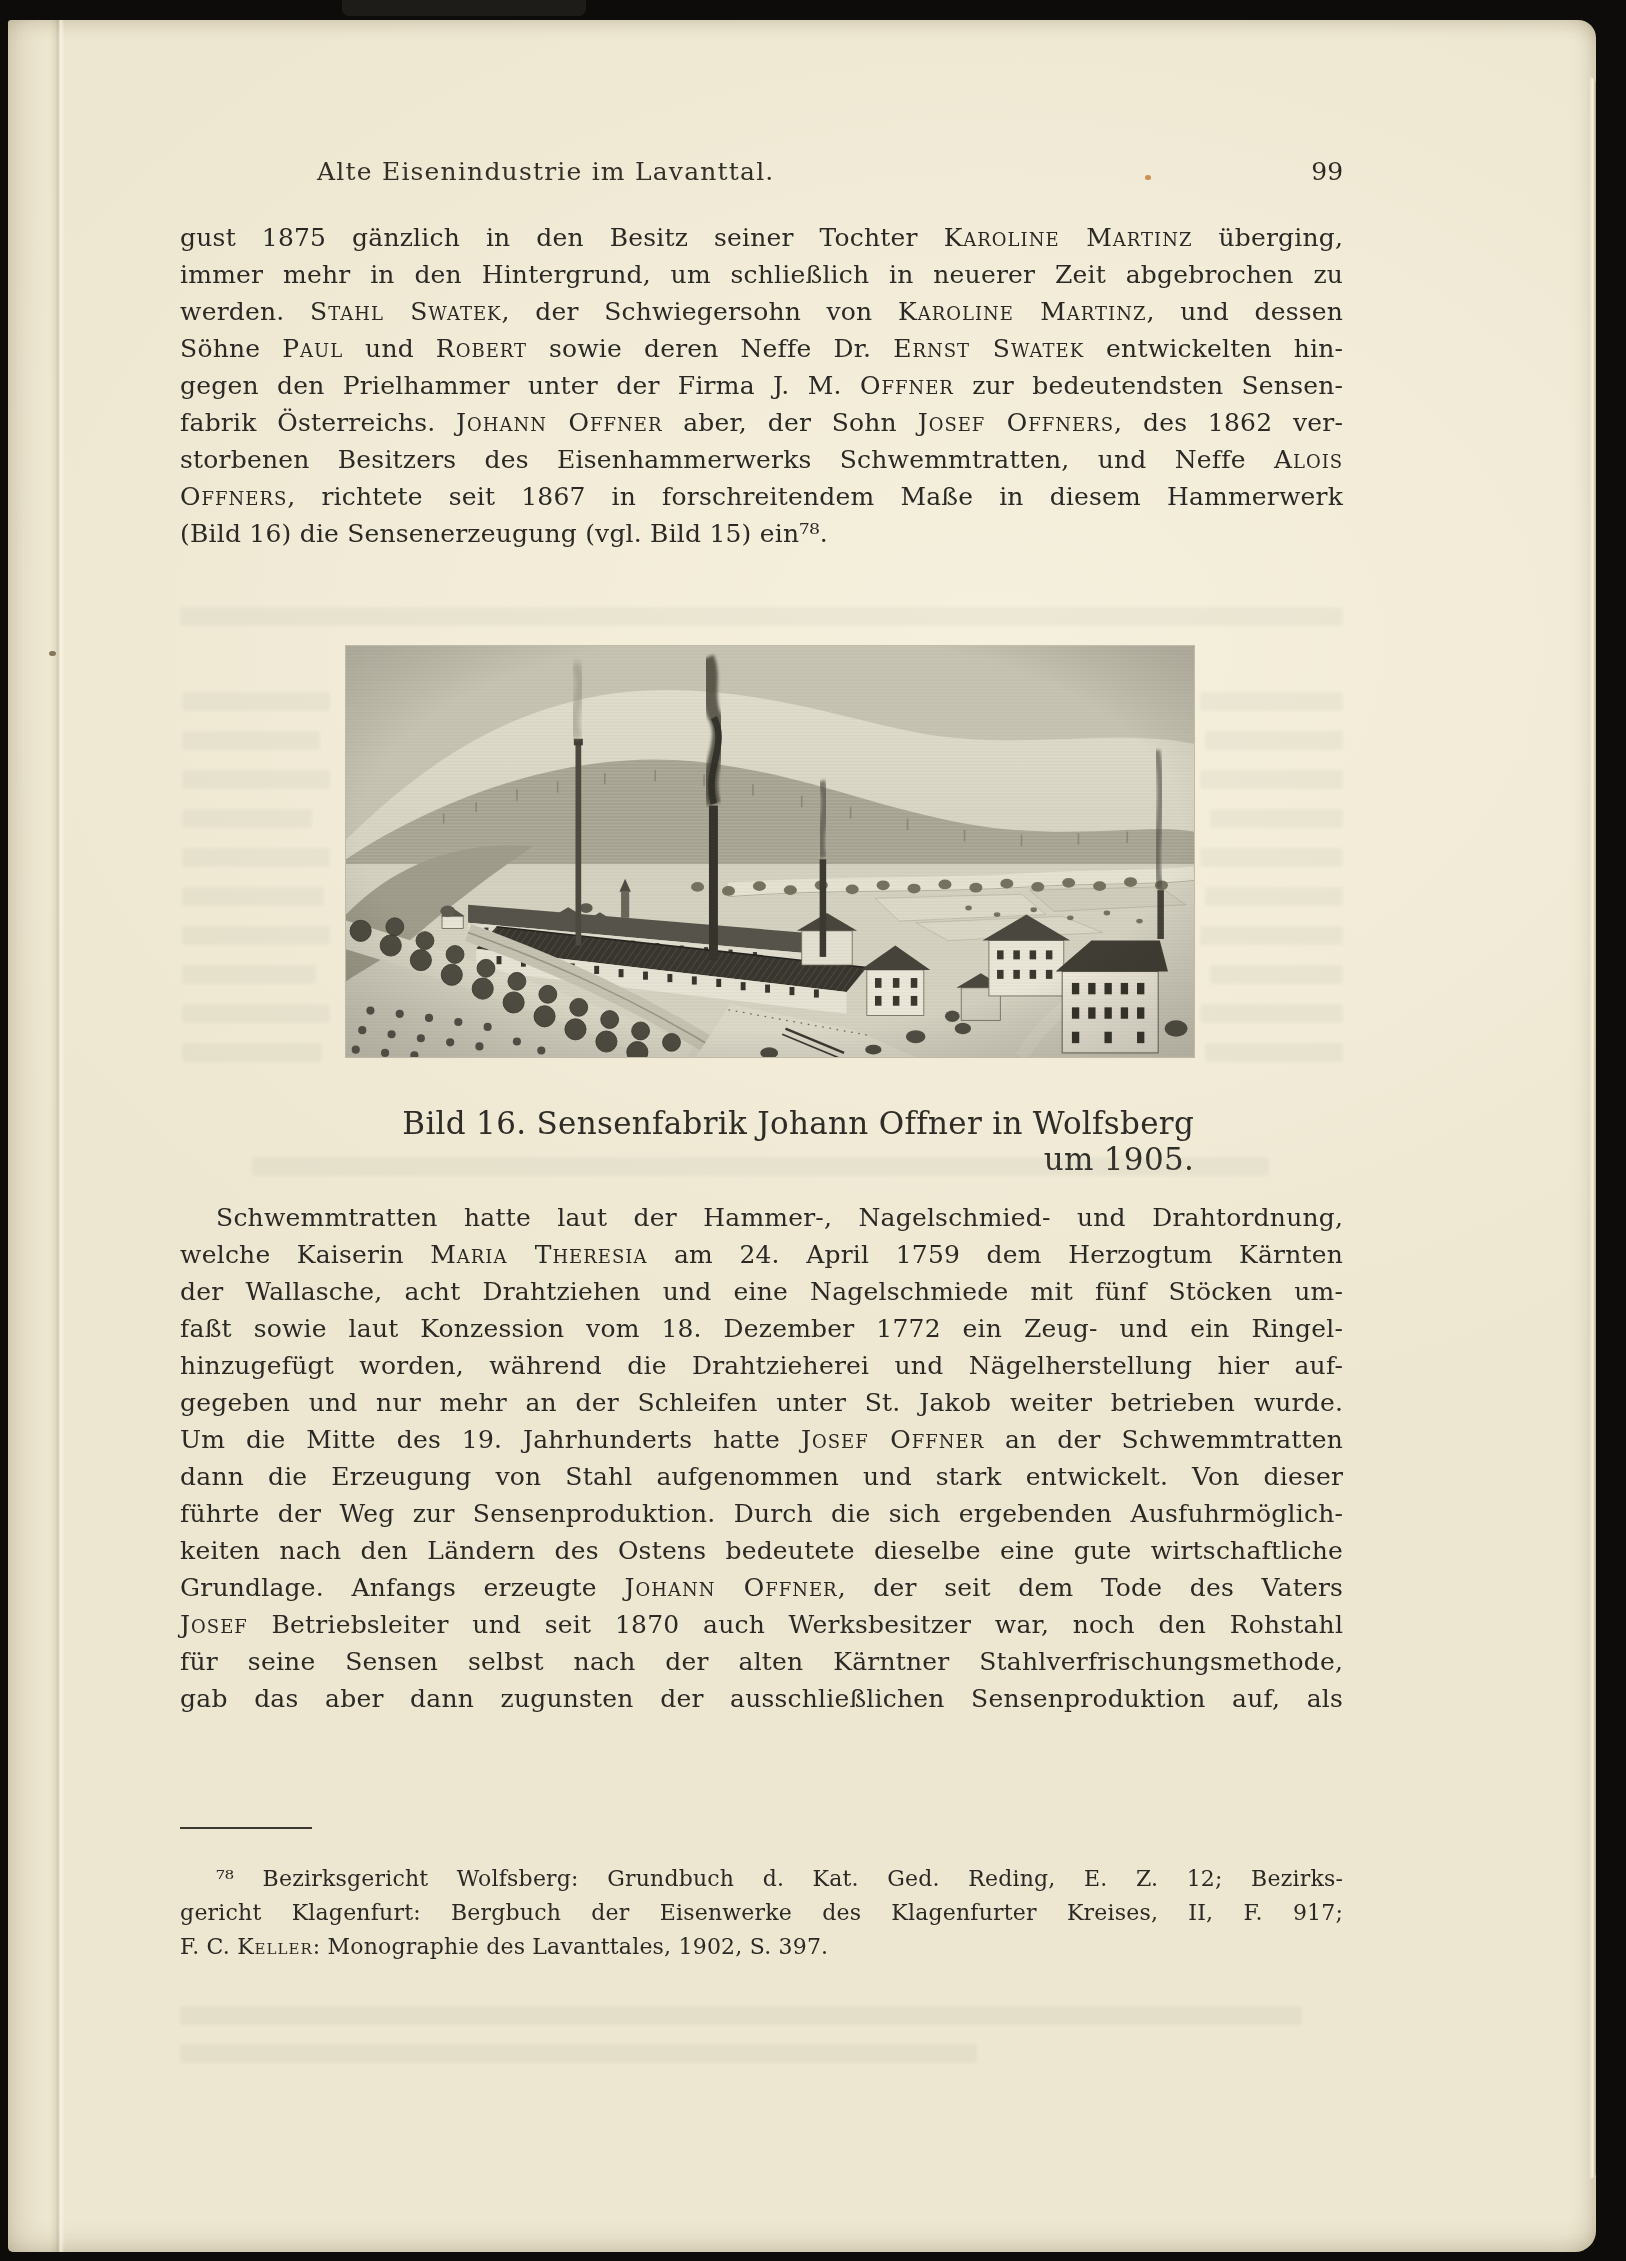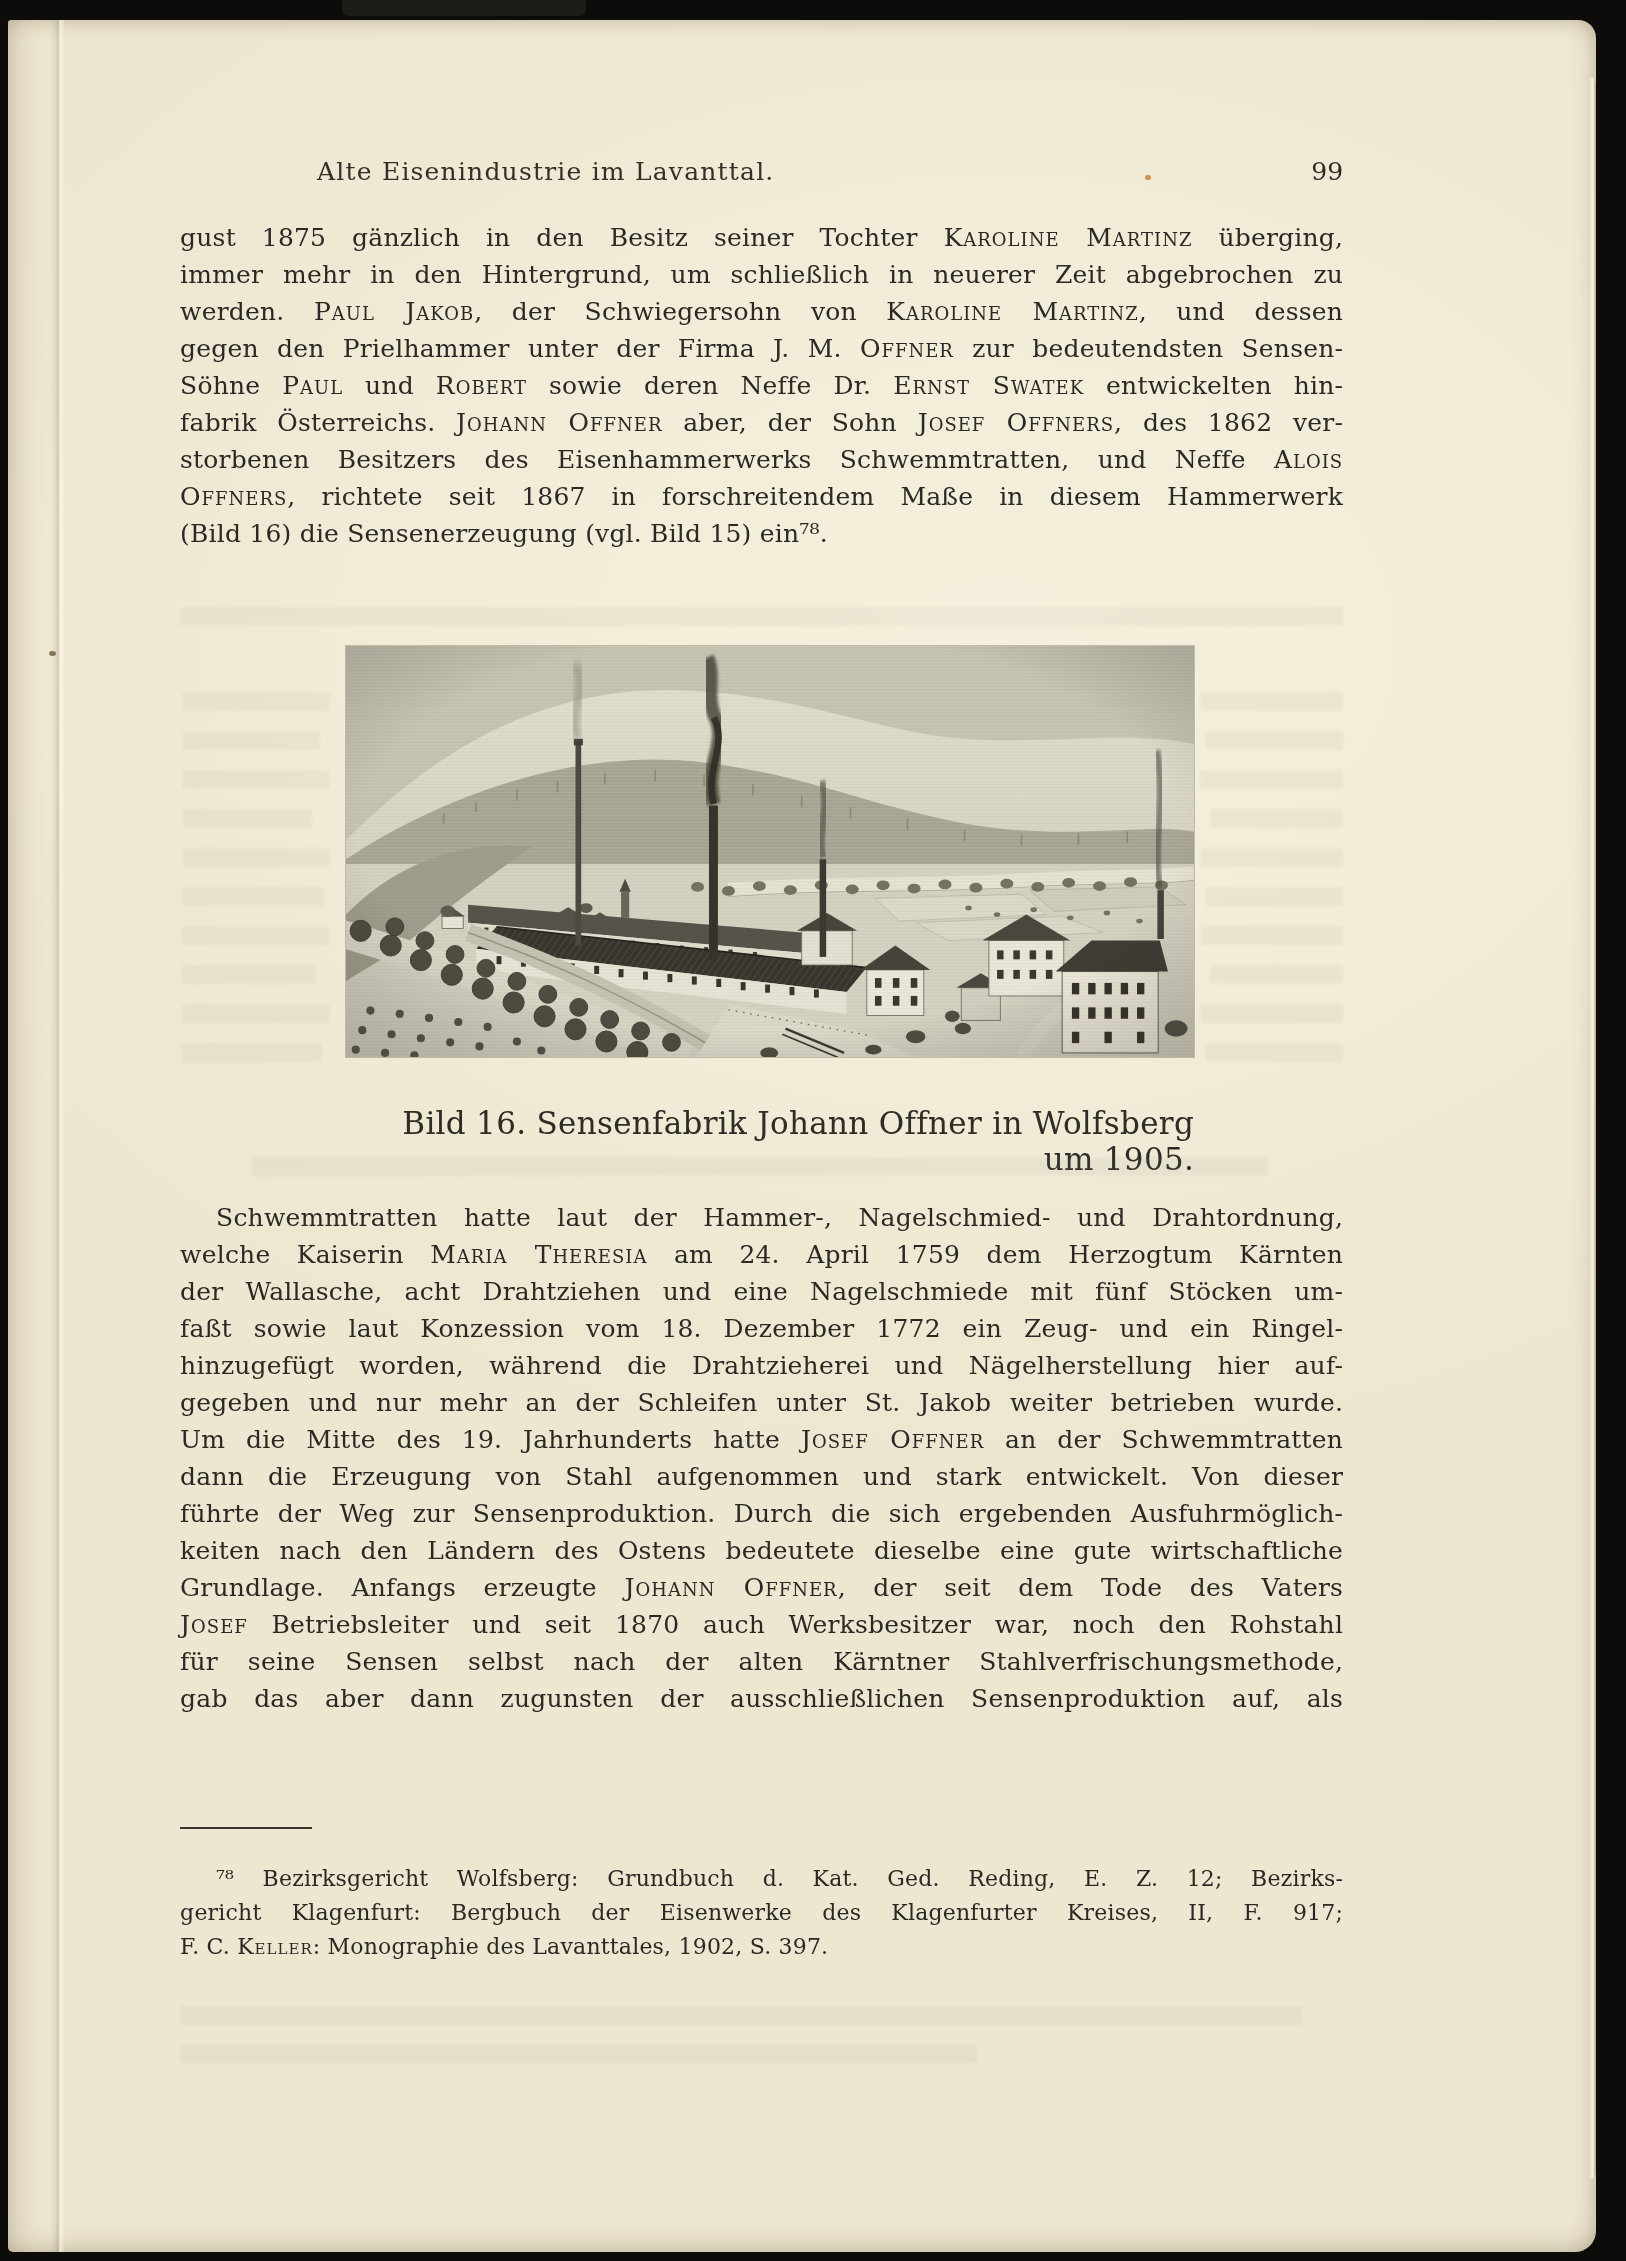--- a/index.html
+++ b/index.html
@@ -58,23 +58,23 @@
     <div id="orange-dot"></div>
 
     <div id="header-row">
       <div id="header-title">Alte Eisenindustrie im Lavanttal.</div>
       <div id="page-number">99</div>
     </div>
 
     <div class="tcol" style="top:199px;">
       <div class="bline just sc-line">gust 1875 gänzlich in den Besitz seiner Tochter <span class="sc">Karoline Martinz</span> überging,</div>
       <div class="bline just sc-line">immer mehr in den Hintergrund, um schließlich in neuerer Zeit abgebrochen zu</div>
-      <div class="bline just sc-line">werden. <span class="sc">Paul Jakob</span>, der Schwiegersohn von <span class="sc">Karoline Martinz</span>, und dessen</div>
+      <div class="bline just sc-line">werden. <span class="sc">Stahl Swatek</span>, der Schwiegersohn von <span class="sc">Karoline Martinz</span>, und dessen</div>
+      <div class="bline just sc-line">Söhne <span class="sc">Paul</span> und <span class="sc">Robert</span> sowie deren Neffe Dr. <span class="sc">Ernst Swatek</span> entwickelten hin-</div>
       <div class="bline just sc-line">gegen den Prielhammer unter der Firma J. M. <span class="sc">Offner</span> zur bedeutendsten Sensen-</div>
-      <div class="bline just sc-line">Söhne <span class="sc">Paul</span> und <span class="sc">Robert</span> sowie deren Neffe Dr. <span class="sc">Ernst Swatek</span> entwickelten hin-</div>
       <div class="bline just sc-line">fabrik Österreichs. <span class="sc">Johann Offner</span> aber, der Sohn <span class="sc">Josef Offners</span>, des 1862 ver-</div>
       <div class="bline just sc-line">storbenen Besitzers des Eisenhammerwerks Schwemmtratten, und Neffe <span class="sc">Alois</span></div>
       <div class="bline just sc-line"><span class="sc">Offners</span>, richtete seit 1867 in forschreitendem Maße in diesem Hammerwerk</div>
       <div class="bline left sc-line">(Bild 16) die Sensenerzeugung (vgl. Bild 15) ein⁷⁸.</div>
     </div>
 
     <div id="figure">
       <svg width="848" height="411" viewBox="0 0 1042 505">
         <defs>
           <linearGradient id="skyg" x1="0" y1="0" x2="0" y2="1">

